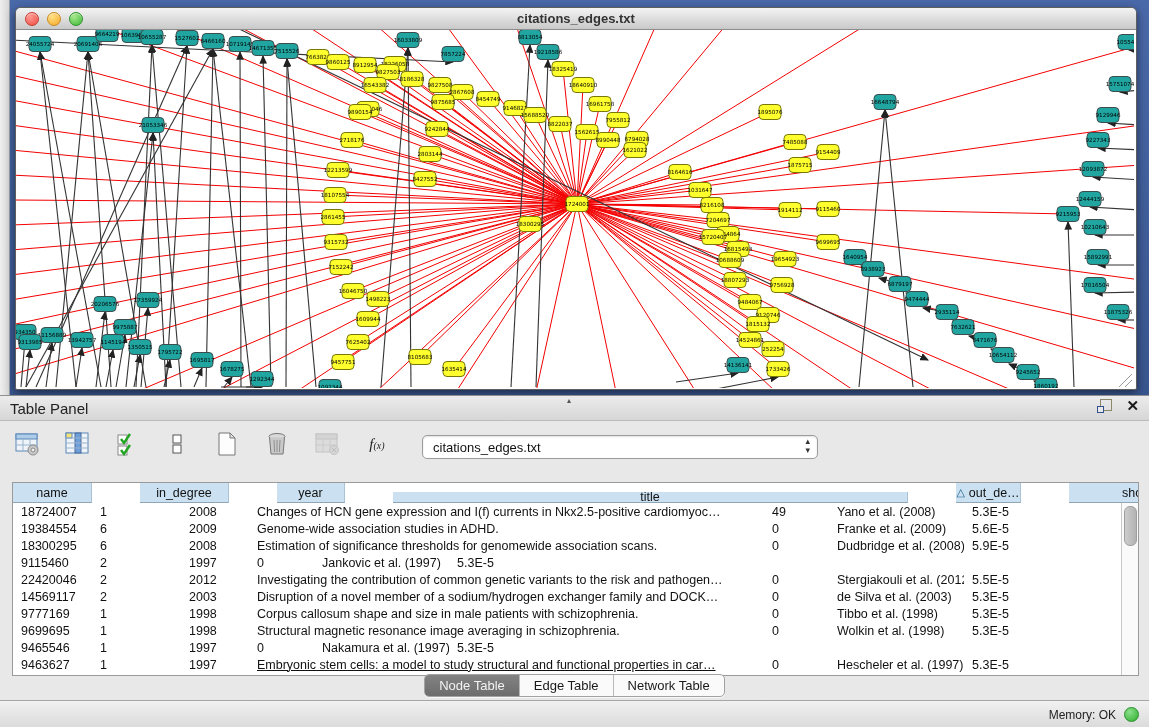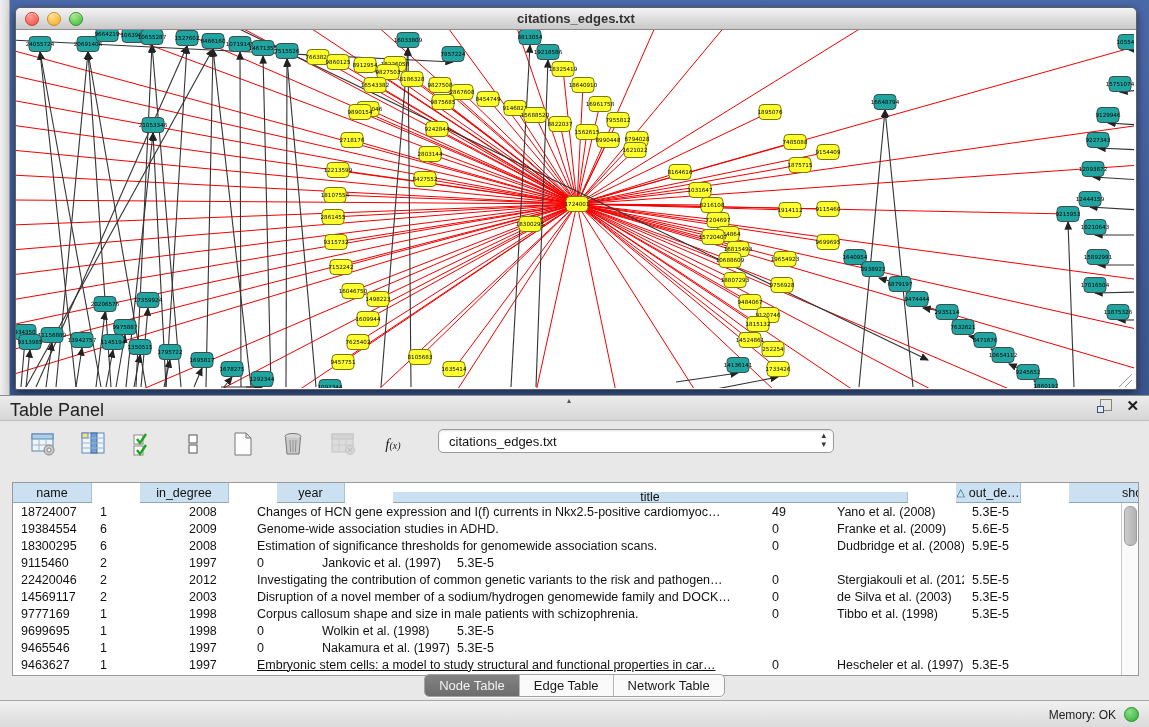--- a/index.html
+++ b/index.html
@@ -23,29 +23,29 @@
   .light.green{background:radial-gradient(circle at 35% 30%,#a8e88f,#39b832);border:1px solid #2d9128;}
   .win-title{position:absolute;left:0;right:0;top:3px;text-align:center;
              font-size:13px;font-weight:bold;color:#333;}
   .net-content{position:relative;width:1118px;height:358px;background:#fff;}
   svg text{font-family:"DejaVu Sans",sans-serif;}
 
   
   .panel{position:absolute;left:0;top:395px;width:1149px;height:305px;background:#e8e8e8;}
   .panel-header{height:24px;background:linear-gradient(180deg,#ececec,#d6d6d6);
                 border-bottom:1px solid #bcbcbc;position:relative;border-top:1px solid #8f8f8f;}
-  .panel-title{position:absolute;left:10px;top:4px;font-size:18px;color:#222;}
+  .panel-title{position:absolute;left:10px;top:4px;font-size:15px;color:#222;}
   .splitter-arrow{position:absolute;left:567px;top:0px;font-size:8px;color:#555;}
   .panel-header-icons{position:absolute;right:10px;top:3px;display:flex;gap:14px;align-items:center;}
   .float-ic{width:15px;height:14px;position:relative;}
   .float-ic .sq1{position:absolute;left:3px;top:0;width:10px;height:10px;border:1px solid #8a8a6a;}
   .float-ic .sq2{position:absolute;left:0;top:7px;width:5px;height:5px;border:1px solid #33518f;background:#e8e8e8;}
   .close-x{font-size:15px;font-weight:bold;color:#1a1a1a;line-height:14px;}
 
-  .toolbar{position:absolute;left:28px;top:34px;display:flex;align-items:flex-start;gap:20px;}
+  .toolbar{position:absolute;left:12px;top:34px;display:flex;align-items:flex-end;gap:20px;}
   .tbtn{width:30px;height:30px;display:flex;align-items:center;justify-content:center;}
   .fx{font-family:"Liberation Serif",serif;font-style:italic;font-size:15px;color:#222;}
   .fx small{font-size:10px;}
   .combo{margin-left:10px;width:394px;height:22px;background:#fff;border:1px solid #9b9b9b;
          border-radius:5px;position:relative;display:flex;align-items:center;
          box-shadow:inset 0 1px 2px rgba(0,0,0,.12);}
   .combo-text{font-size:13px;color:#111;padding-left:10px;}
   .combo-arrows{position:absolute;right:7px;top:1px;display:flex;flex-direction:column;line-height:9px;
                 font-size:9px;color:#333;}
 
@@ -900,38 +900,39 @@
           <div class="td" style="width: 68px;">2012</div>
           <div class="td" style="width: 515px;">Investigating the contribution of common genetic variants to the risk and pathogen…</div>
           <div class="td" style="width: 65px;">0</div>
           <div class="td" style="width: 135px;">Stergiakouli et al. (2012)</div>
           <div class="td" style="width: 128px;">5.5E-5</div>
         </div>
         <div class="tr">
           <div class="td" style="width: 79px;">14569117</div>
           <div class="td" style="width: 89px;">2</div>
           <div class="td" style="width: 68px;">2003</div>
-          <div class="td" style="width: 515px;">Disruption of a novel member of a sodium/hydrogen genomewide family and DOCK…</div>
+          <div class="td" style="width: 515px;">Disruption of a novel member of a sodium/hydrogen exchanger family and DOCK…</div>
           <div class="td" style="width: 65px;">0</div>
           <div class="td" style="width: 135px;">de Silva et al. (2003)</div>
           <div class="td" style="width: 128px;">5.3E-5</div>
         </div>
         <div class="tr">
           <div class="td" style="width: 79px;">9777169</div>
           <div class="td" style="width: 89px;">1</div>
           <div class="td" style="width: 68px;">1998</div>
           <div class="td" style="width: 515px;">Corpus callosum shape and size in male patients with schizophrenia.</div>
           <div class="td" style="width: 65px;">0</div>
           <div class="td" style="width: 135px;">Tibbo et al. (1998)</div>
           <div class="td" style="width: 128px;">5.3E-5</div>
         </div>
         <div class="tr">
           <div class="td" style="width: 79px;">9699695</div>
           <div class="td" style="width: 89px;">1</div>
           <div class="td" style="width: 68px;">1998</div>
+          <div class="td" style="width: 515px;">Structural magnetic resonance image averaging in schizophrenia.</div>
           <div class="td" style="width: 65px;">0</div>
           <div class="td" style="width: 135px;">Wolkin et al. (1998)</div>
           <div class="td" style="width: 128px;">5.3E-5</div>
         </div>
         <div class="tr">
           <div class="td" style="width: 79px;">9465546</div>
           <div class="td" style="width: 89px;">1</div>
           <div class="td" style="width: 68px;">1997</div>
           <div class="td" style="width: 65px;">0</div>
           <div class="td" style="width: 135px;">Nakamura et al. (1997)</div>

